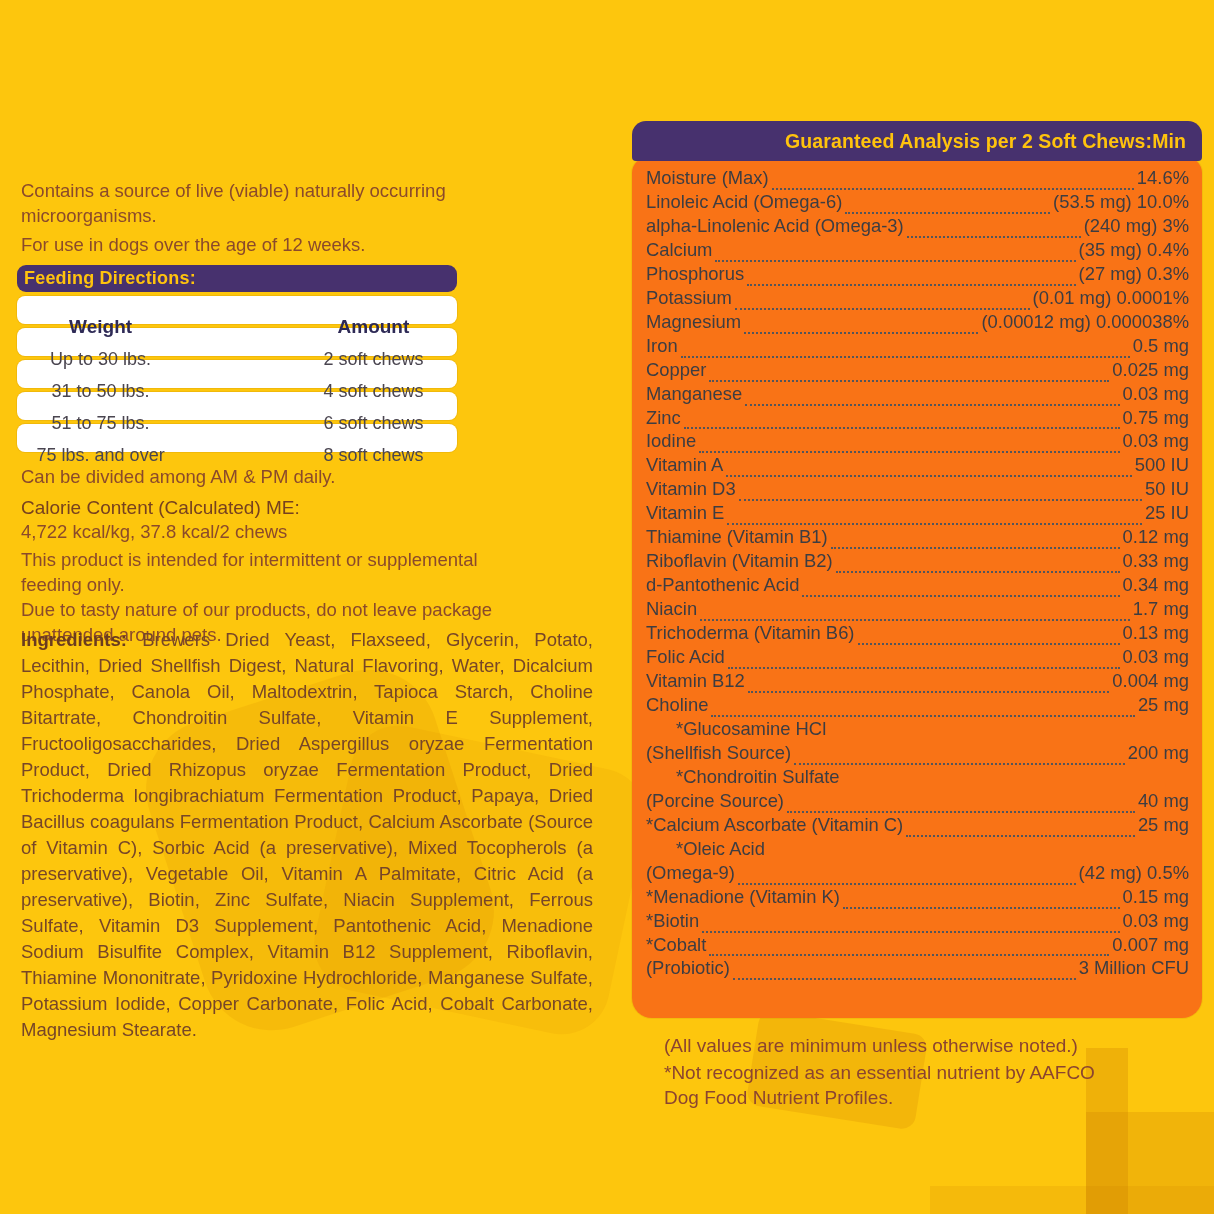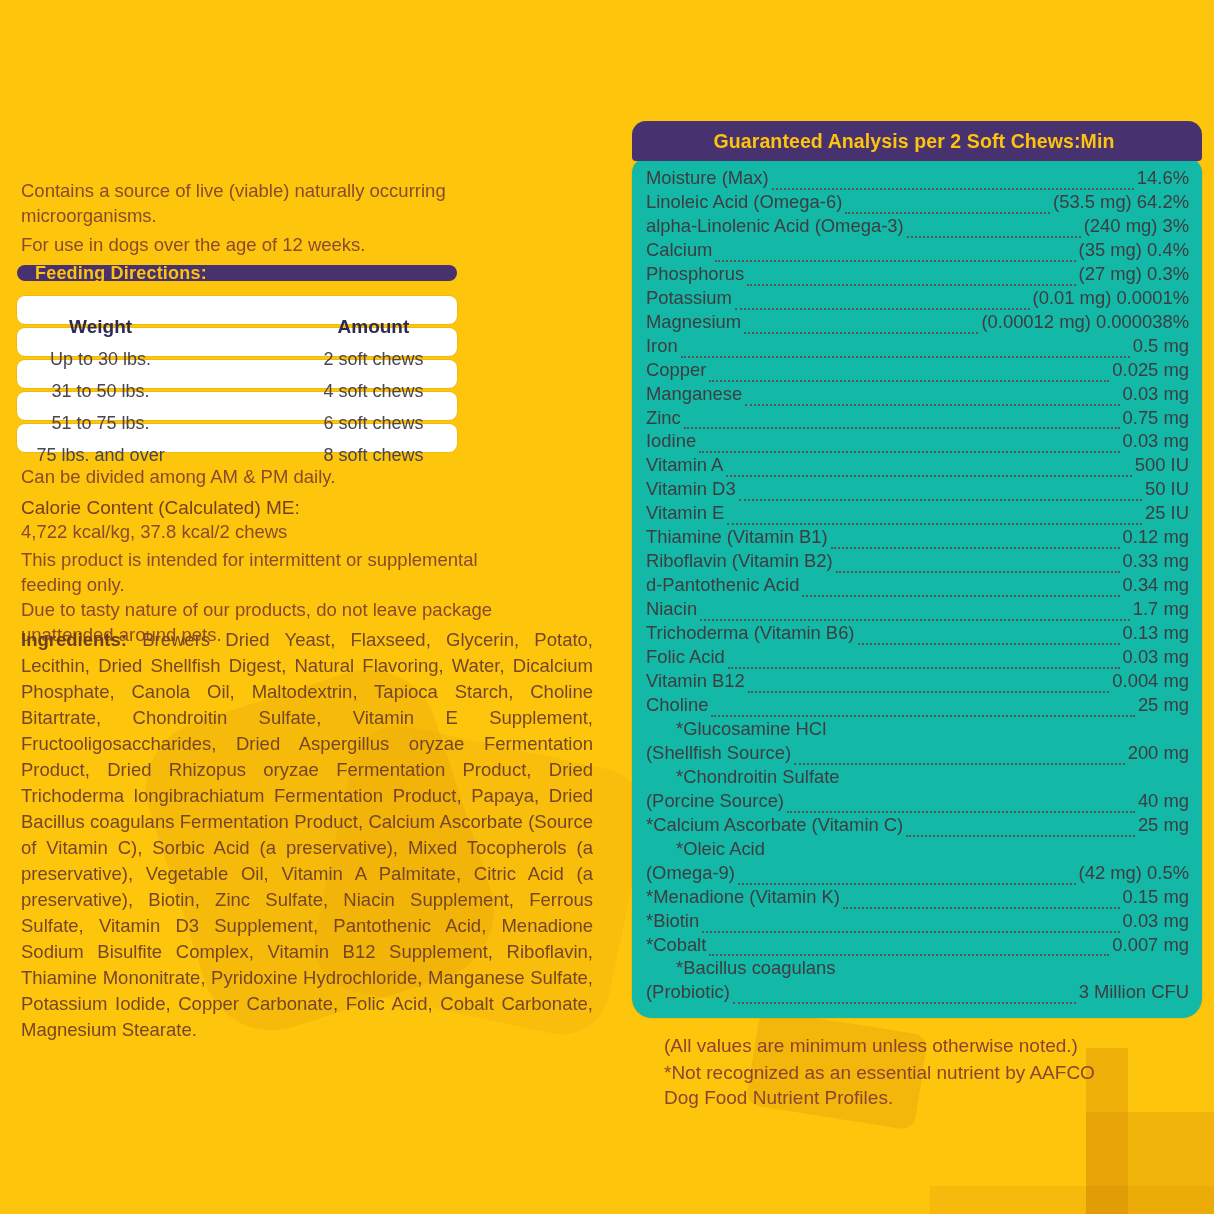--- a/index.html
+++ b/index.html
@@ -22,25 +22,25 @@
   .wm6 { left:930px; top:1186px; width:284px; height:28px; background:rgba(200,120,0,.15); }
 
   
   .para {
     left:21px; width:573px;
     color:var(--brown,#8B4A2B);
     font-size:18.5px; line-height:24.6px;
     white-space:pre-line;
   }
   .fd-bar {
-    left:17px; top:265px; width:440px; height:16px;
+    left:17px; top:265px; width:440px; height:27px;
     background:var(--purple,#47316E);
     border-radius:9px;
     display:flex; align-items:center;
-    padding-left:18px;
+    padding-left:7px;
   }
   .fd-bar span {
     color:var(--accent,#FFC30D);
     font-weight:bold; font-size:18px; letter-spacing:.2px;
   }
   .feed-table { left:17px; top:296px; width:440px; }
   .t-row {
     display:flex; justify-content:space-between;
     background:#fff; border-radius:8px;
     height:28px; margin-bottom:4px;
@@ -58,29 +58,29 @@
     text-align:justify;
   }
   .ingredients .ing-label { font-weight:bold; color:#6B3C1F; }
 
   
   .ga { left:632px; top:121px; width:570px; }
   .ga-header {
     background:var(--purple,#47316E);
     border-radius:14px 14px 4px 4px;
     height:40px;
-    display:flex; justify-content:center; align-items:center;
+    display:flex; justify-content:flex-end; align-items:center;
     padding:0 16px 0 10px;
     position:relative; z-index:2;
   }
   .ga-header .ga-title, .ga-header .ga-min {
     color:var(--accent,#FFC30D); font-weight:bold; font-size:19.5px; letter-spacing:.1px;
   }
   .ga-body {
-    background:#14b8a6;
+    background:#f97316;
     border-radius:16px 16px 20px 20px;
     margin-top:-4px;
     height:861px;
     padding:9px 13px 10px 14px;
     position:relative; z-index:1;
     box-shadow:0 0 0 1px rgba(190,130,0,.15);
   }
   .ga-row { display:flex; align-items:flex-end; font-size:18.4px; line-height:23.95px; color:#3D3D42; }
   .ga-row .name, .ga-row .value { white-space:nowrap; }
   .ga-row .leader {
@@ -168,21 +168,21 @@
   </div>
   <div class="ga-body">
       <div class="ga-row">
         <span class="name">Moisture (Max)</span>
         <span class="leader"></span>
         <span class="value">14.6%</span>
       </div>
       <div class="ga-row">
         <span class="name">Linoleic Acid (Omega-6)</span>
         <span class="leader"></span>
-        <span class="value">(53.5 mg) 64.2%</span>
+        <span class="value">(53.5 mg) 10.0%</span>
       </div>
       <div class="ga-row">
         <span class="name">alpha-Linolenic Acid (Omega-3)</span>
         <span class="leader"></span>
         <span class="value">(240 mg) 3%</span>
       </div>
       <div class="ga-row">
         <span class="name">Calcium</span>
         <span class="leader"></span>
         <span class="value">(35 mg) 0.4%</span>
@@ -313,21 +313,20 @@
       <div class="ga-row">
         <span class="name">*Biotin</span>
         <span class="leader"></span>
         <span class="value">0.03 mg</span>
       </div>
       <div class="ga-row">
         <span class="name">*Cobalt</span>
         <span class="leader"></span>
         <span class="value">0.007 mg</span>
       </div>
-      <div class="ga-pre">*Bacillus coagulans</div>
       <div class="ga-row">
         <span class="name">(Probiotic)</span>
         <span class="leader"></span>
         <span class="value">3 Million CFU</span>
       </div>
     </div>
 </div>
 
 <div class="abs footnote" style="top:1033px">(All values are minimum unless otherwise noted.)</div>
 

